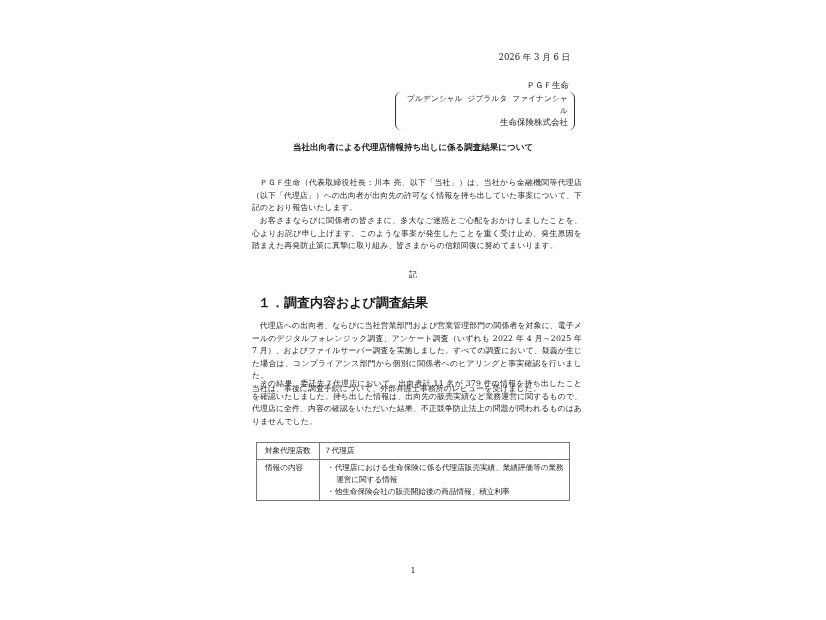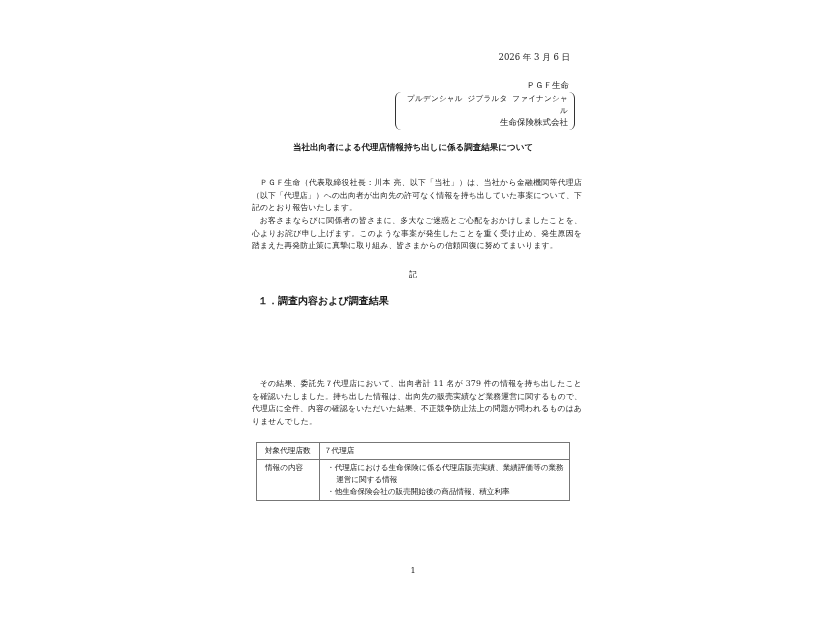--- a/index.html
+++ b/index.html
@@ -12,21 +12,21 @@
   .company-full { position:relative; border-left:1px solid #333; border-right:1px solid #333;
                   border-radius:6px; padding:1px 6px; line-height:12px; margin-top:1px;font-family:Liberation Mono, monospace; }
   .company-full .l1 { text-align:right; font-size:7.6px; letter-spacing:0.2px; }
   .company-full .l2 { text-align:right; }
   .title { position:absolute; left:0; width:826px; top:142px; text-align:center; font-size:8.5px;font-weight:bold; }
   .para { position:absolute; left:252px; width:330px; font-size:7.8px; line-height:12.5px;
           text-align:justify; letter-spacing:0.15px; }
   .p1 { top:177px; }
   .p2 { top:215px; }
   .ki { position:absolute; left:0; width:826px; top:269px; text-align:center; font-size:8px; }
-  .section { position:absolute; left:258px; top:294px; font-size:10px; font-weight:bold; font-family:"DejaVu Sans", "Liberation Sans", sans-serif; }
+  .section { position:absolute; left:258px; top:294px; font-size:13px; font-weight:bold; font-family:"DejaVu Sans", "Liberation Sans", sans-serif; }
   .p3 { top:320px; }
   .p4 { top:378px; }
   .indent { text-indent:1em; display:block; }
   table.info { position:absolute; left:256px; top:442px; width:314px; border-collapse:collapse;
                font-size:7.6px; }
   table.info td { border:1px solid #777; padding:2px 4px; line-height:12px; vertical-align:top; }
   table.info td.k { width:50px;padding-left:8px; }
   .bullet { display:block; padding-left:1.6em; text-indent:-1.2em; }
   .pagenum { position:absolute; left:0; width:826px; top:566px; text-align:center; font-size:8px; }
 </style>
@@ -51,20 +51,24 @@
     <span class="indent">お客さまならびに関係者の皆さまに、多大なご迷惑とご心配をおかけしましたことを、心よりお詫び申し上げます。このような事案が発生したことを重く受け止め、発生原因を踏まえた再発防止策に真摯に取り組み、皆さまからの信頼回復に努めてまいります。</span>
   </div>
   <div class="para p1">
     <span class="indent">ＰＧＦ生命（代表取締役社長：川本 亮、以下「当社」）は、当社から金融機関等代理店（以下「代理店」）への出向者が出向先の許可なく情報を持ち出していた事案について、下記のとおり報告いたします。</span>
   </div>
 
   <div class="ki">記</div>
 
   <div class="section">１．調査内容および調査結果</div>
 
+  <div class="para p3">
+    <span class="indent">代理店への出向者、ならびに当社営業部門および営業管理部門の関係者を対象に、電子メールのデジタルフォレンジック調査、アンケート調査（いずれも 2022 年 4 月～2025 年 7 月）、およびファイルサーバー調査を実施しました。すべての調査において、疑義が生じた場合は、コンプライアンス部門から個別に関係者へのヒアリングと事実確認を行いました。</span>
+    <span>当社は、事後に調査手続について、外部弁護士事務所のレビューを受けました。</span>
+  </div>
   <div class="para p4">
     <span class="indent">その結果、委託先７代理店において、出向者計 11 名が 379 件の情報を持ち出したことを確認いたしました。持ち出した情報は、出向先の販売実績など業務運営に関するもので、代理店に全件、内容の確認をいただいた結果、不正競争防止法上の問題が問われるものはありませんでした。</span>
   </div>
 
   <table class="info">
     <tbody>
         <tr>
       <td class="k">対象代理店数</td>
       <td>７代理店</td>
     </tr>

